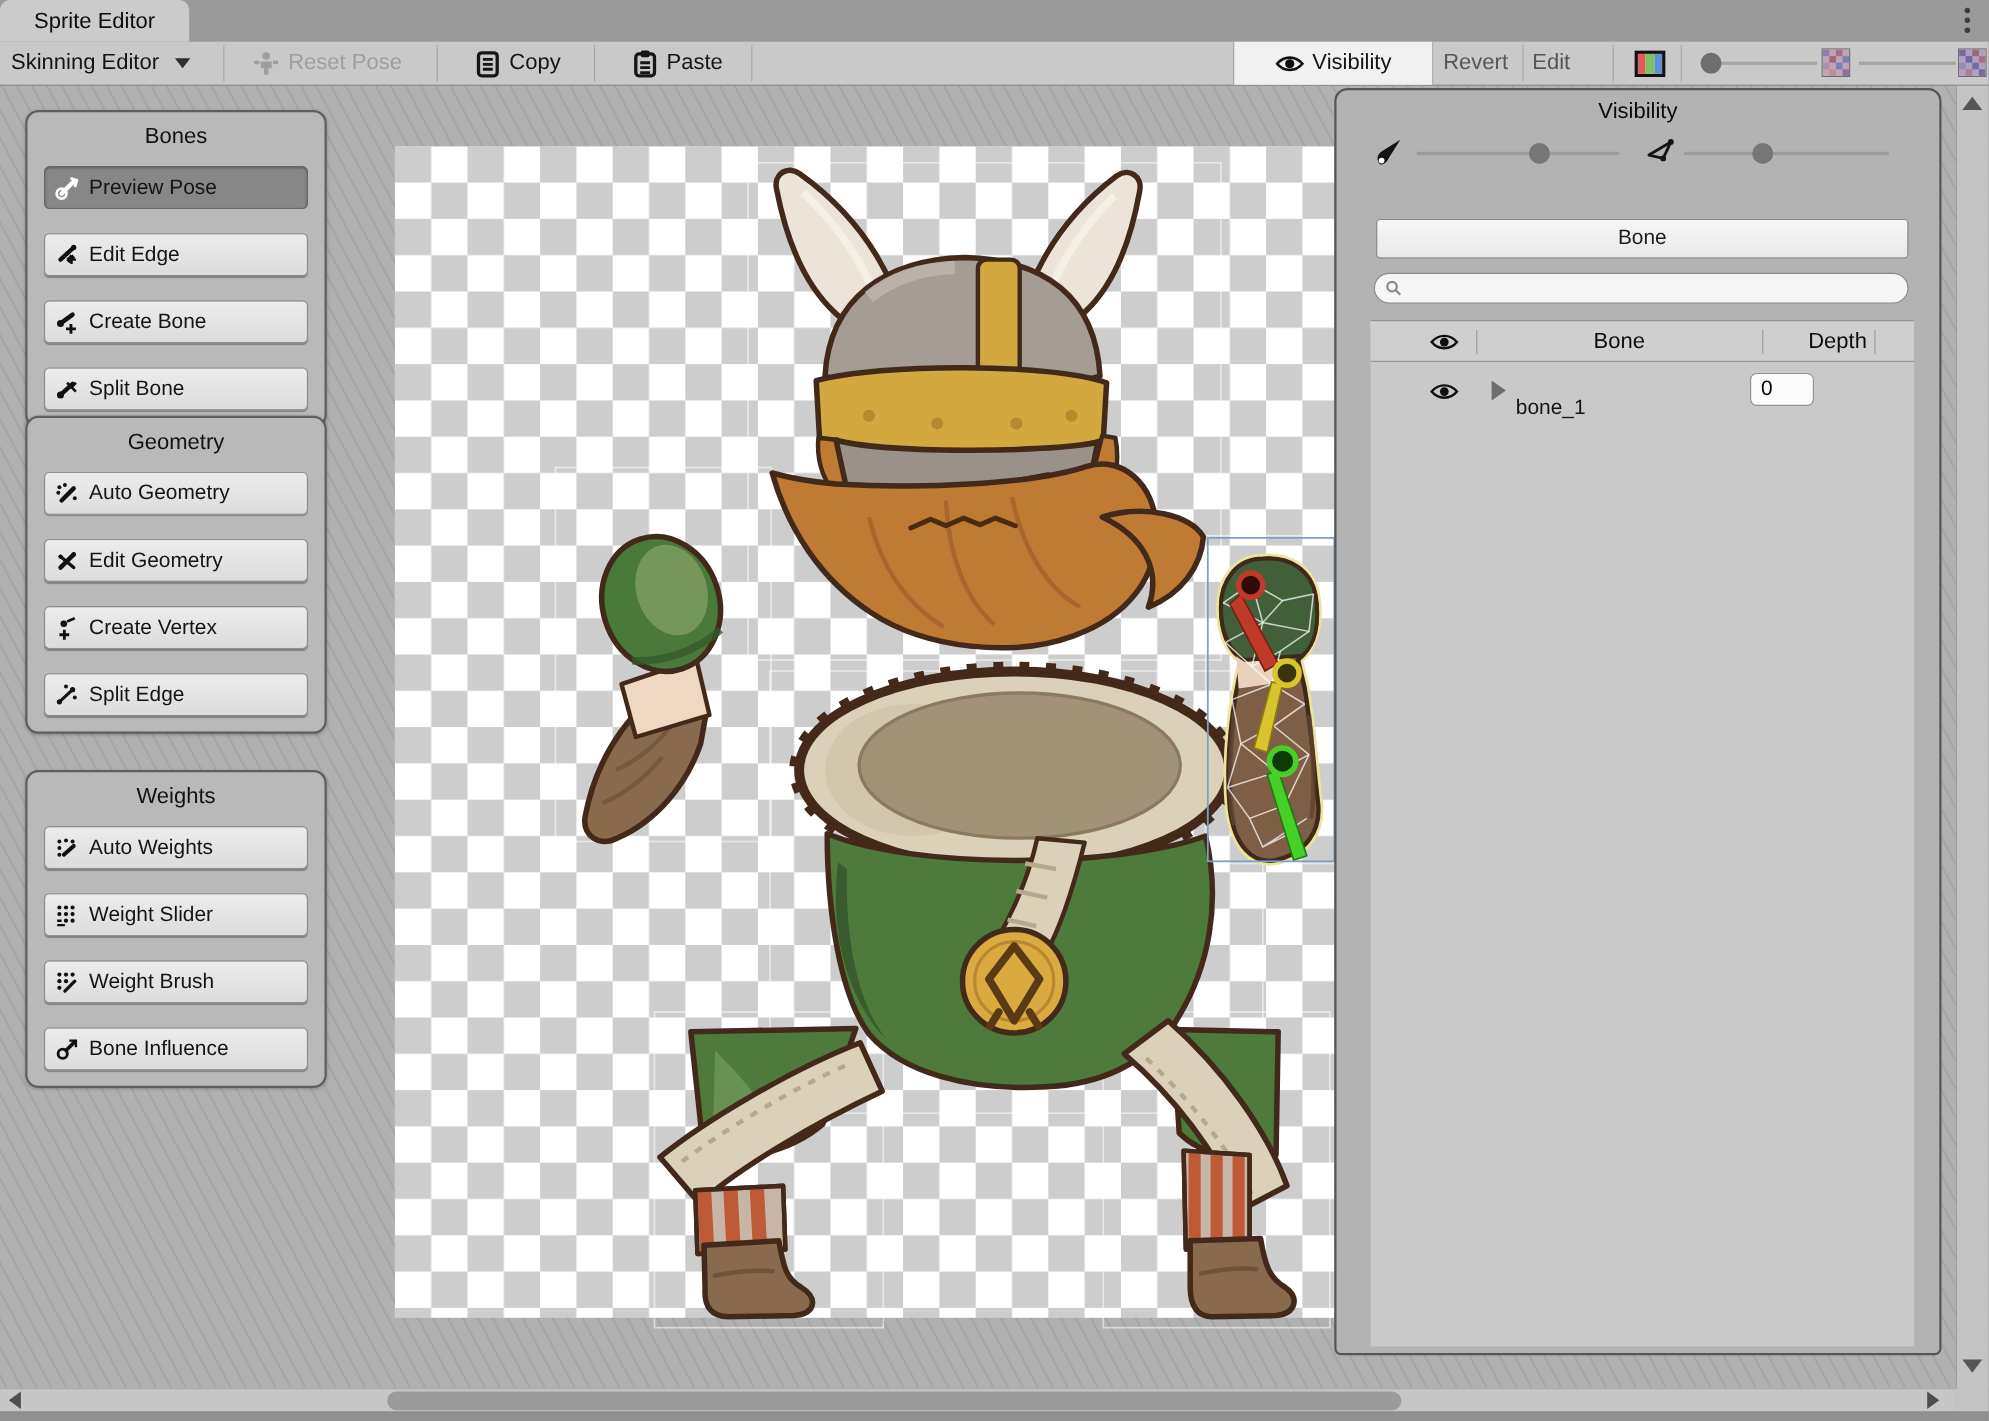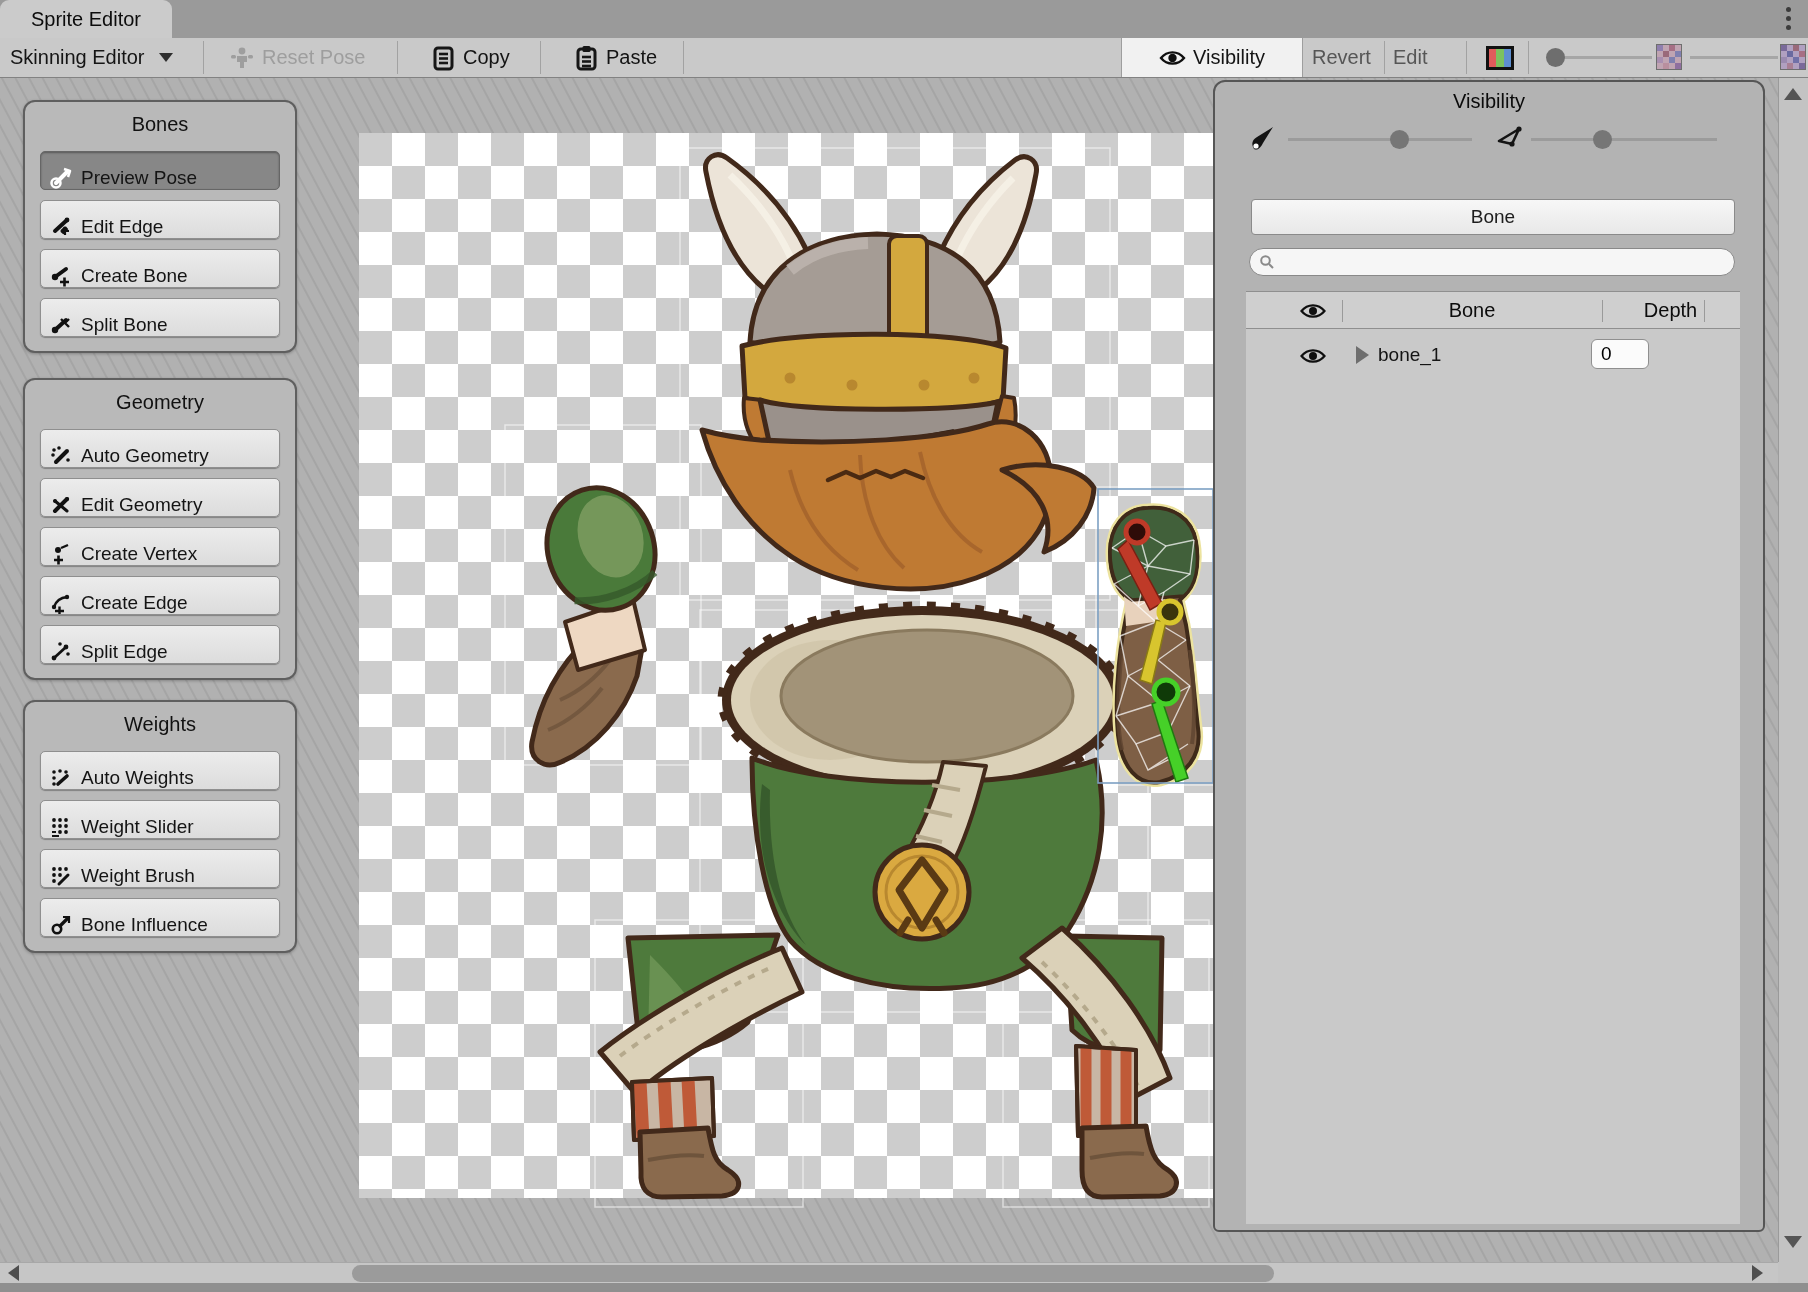--- a/index.html
+++ b/index.html
@@ -41,24 +41,24 @@
   .checker-thumb { position:absolute; top:6px; width:26px; height:26px; border:1px solid #6e6e6e; }
   .checker-thumb svg { display:block; }
   
   .tool-panel {
     position:absolute; left:23px; width:274px;
     background:#b9b9b9; border:2px solid #5f5f5f; border-radius:12px;
     padding:11px 0 14px; box-shadow:0 1px 3px rgba(0,0,0,.25);
   }
   .tool-panel h3 { font-size:20px; font-weight:400; text-align:center; color:#111; margin-bottom:15px; }
   .tool-btn {
-    width:240px; height:39px; margin:0 auto 10px; border-radius:5px;
+    width:240px; height:39px; margin:0 auto 22px; border-radius:5px;
     background:linear-gradient(#ececec,#dcdcdc); border:1px solid #8f8f8f;
     box-shadow:0 1px 1px rgba(0,0,0,.3);
-    display:flex; align-items:flex-end; gap:9px; padding-left:9px;
+    display:flex; align-items:center; gap:9px; padding-left:9px;
     font-size:19px; color:#141414; cursor:pointer;
   }
   .tool-btn:last-child { margin-bottom:0; }
   .tool-btn.selected { background:#878787; border-color:#666; box-shadow:inset 0 1px 2px rgba(0,0,0,.35); }
   .tool-btn svg { flex:0 0 auto; }
   
   .vis-panel {
     position:absolute; left:1213px; top:80px; width:552px; height:1152px;
     background:#b3b3b3; border:2px solid #565656; border-radius:12px 12px 6px 6px;
   }
@@ -413,29 +413,20 @@
     <div class="tool-btn">
       <svg width="22" height="22" viewBox="0 0 22 22">
         <circle cx="8" cy="7" r="3" fill="#111"></circle>
         <line x1="11" y1="5" x2="18" y2="2" stroke="#111" stroke-width="2.4"></line>
         <path d="M4,17 h9 M8.5,12.5 v9" stroke="#111" stroke-width="2.6" fill="none"></path>
       </svg>
       <span>Create Vertex</span>
     </div>
     <div class="tool-btn">
       <svg width="22" height="22" viewBox="0 0 22 22">
-        <path d="M4,15 Q7,6 17,5" fill="none" stroke="#111" stroke-width="2.6"></path>
-        <circle cx="4" cy="15" r="2.2" fill="#111"></circle>
-          <circle cx="17" cy="5" r="2.2" fill="#111"></circle>
-        <path d="M5,19 h9 M9.5,14.5 v9" stroke="#111" stroke-width="2.4" fill="none"></path>
-      </svg>
-      <span>Create Edge</span>
-    </div>
-    <div class="tool-btn">
-      <svg width="22" height="22" viewBox="0 0 22 22">
         <line x1="4" y1="17" x2="16" y2="6" stroke="#111" stroke-width="2.8"></line>
         <circle cx="4" cy="17" r="2.4" fill="#111"></circle>
           <circle cx="16" cy="6" r="2.4" fill="#111"></circle>
         <circle cx="18" cy="13" r="1.8" fill="#111"></circle>
           <circle cx="10" cy="3" r="1.8" fill="#111"></circle>
       </svg>
       <span>Split Edge</span>
     </div>
   </div>
 
@@ -539,21 +530,21 @@
       </div>
       <div class="vp-col-sep" style="left:458px;"></div>
     </div>
 
     <div class="vp-row">
       <svg class="abs" style="left:52px; top:10px;" width="30" height="20" viewBox="0 0 27 20">
         <path d="M2,10 C8,2.5 19,2.5 25,10 C19,17.5 8,17.5 2,10 Z" fill="none" stroke="#0f0f0f" stroke-width="2.2"></path>
         <circle cx="13.5" cy="10" r="4" fill="#0f0f0f"></circle>
       </svg>
       <div class="expander abs" style="left:110px; top:10px;"></div>
-      <span class="abs" style="left:132px; top:8px;text-align:right;">bone_1</span>
+      <span class="abs" style="left:132px; top:24px;text-align:right;">bone_1</span>
       <input class="depth-input" type="text" value="0" style="">
     </div>
   </div>
 
   <div class="vscroll">
     <div class="tri-up abs" style="left:5px; top:10px;"></div>
     <div class="tri-down abs" style="left:5px; top:1158px;"></div>
   </div>
   <div class="hscroll">
     <div class="tri-left abs" style="left:8px; top:2px;"></div>

